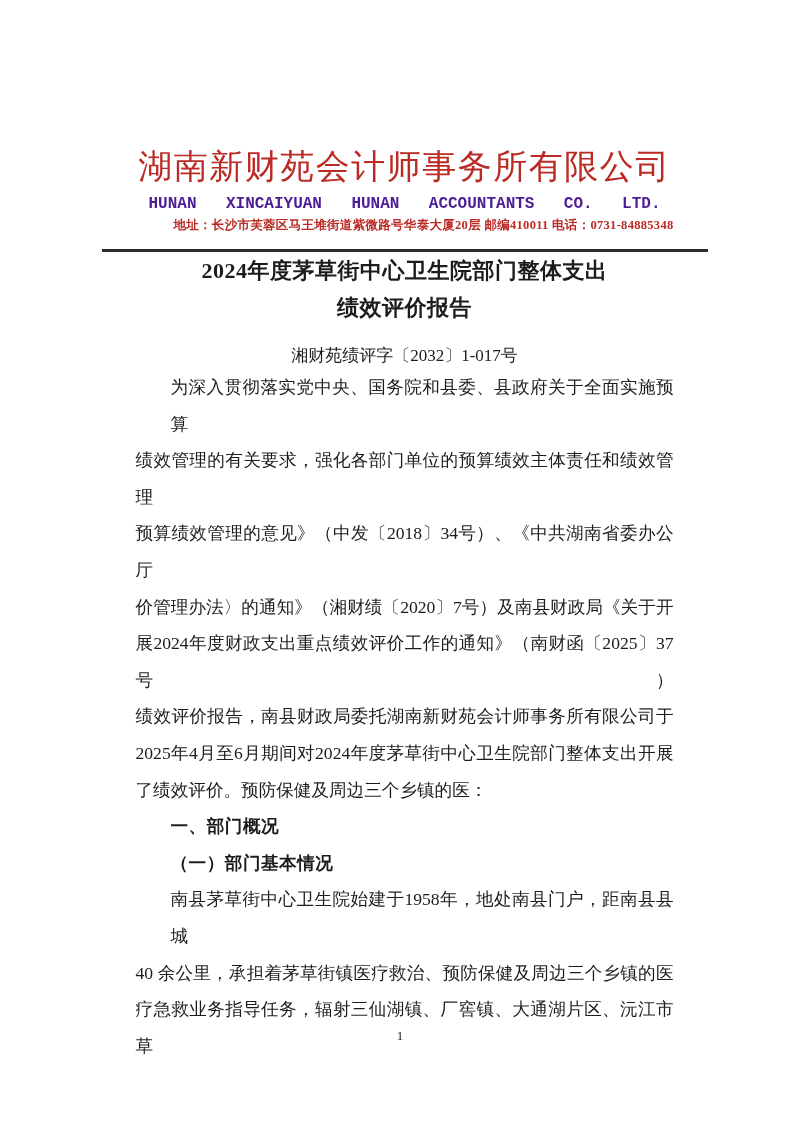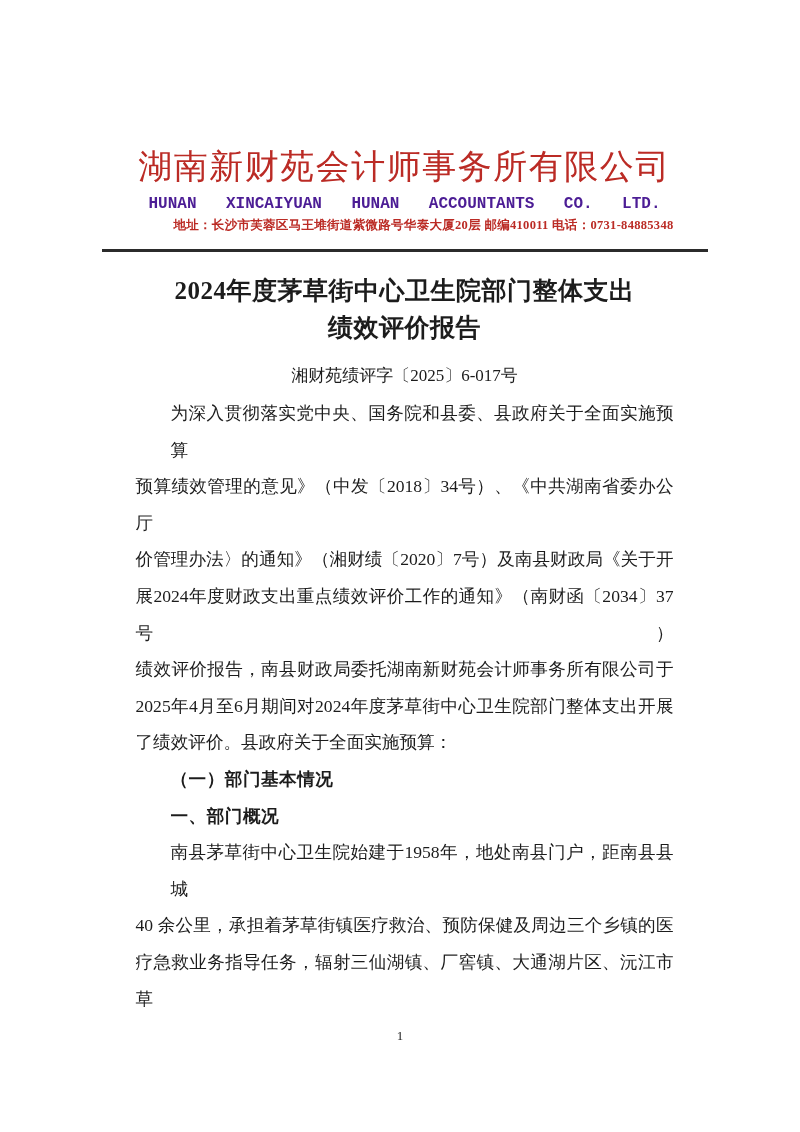--- a/index.html
+++ b/index.html
@@ -46,36 +46,35 @@
     font-weight: bold;
     white-space: nowrap;
   }
   .rule {
     margin: 17px -34px 0 -34px;
     height: 3px;
     background: #2b2b2b;
   }
   
   .doc-title {
-    margin-top: 20px;
     text-align: center;
-    font-size: 25px;
+    font-size: 22px;
     line-height: 37px;
     font-weight: bold;
     letter-spacing: 0.5px;
   }
   .doc-number {
     margin-top: 21px;
     text-align: center;
     font-size: 17px;
     line-height: 18px;
   }
   
   .body-text {
-    margin-top: 10px;
+    margin-top: 4px;
     font-size: 17.6px;
     line-height: 36.6px;
   }
   .line {
     text-align: justify;
     white-space: normal;
   }
   .line.fill { text-align-last: justify; }
   .line.indent { padding-left: 35px; }
   .line.bold {
@@ -115,32 +114,33 @@
 
     <div class="rule"></div>
   </header>
 
   <main>
     <h1 class="doc-title">
       <div>2024年度茅草街中心卫生院部门整体支出</div>
       <div>绩效评价报告</div>
     </h1>
 
-    <div class="doc-number">湘财苑绩评字〔2025〕6-017号</div>
+    <div class="doc-number">湘财苑绩评字〔2032〕1-017号</div>
 
     <div class="body-text">
         <div class="line indent fill">为深入贯彻落实党中央、国务院和县委、县政府关于全面实施预算</div>
+        <div class="line fill">绩效管理的有关要求，强化各部门单位的预算绩效主体责任和绩效管理</div>
         <div class="line fill">预算绩效管理的意见》（中发〔2018〕34号）、《中共湖南省委办公厅</div>
         <div class="line fill">价管理办法〉的通知》（湘财绩〔2020〕7号）及南县财政局《关于开</div>
-        <div class="line fill">展2024年度财政支出重点绩效评价工作的通知》（南财函〔2034〕37 号）</div>
+        <div class="line fill">展2024年度财政支出重点绩效评价工作的通知》（南财函〔2025〕37 号）</div>
         <div class="line fill">绩效评价报告，南县财政局委托湖南新财苑会计师事务所有限公司于</div>
         <div class="line fill">2025年4月至6月期间对2024年度茅草街中心卫生院部门整体支出开展</div>
-        <div class="line">了绩效评价。县政府关于全面实施预算：</div>
+        <div class="line">了绩效评价。预防保健及周边三个乡镇的医：</div>
+        <div class="line indent bold">一、部门概况</div>
         <div class="line indent bold">（一）部门基本情况</div>
-        <div class="line indent bold">一、部门概况</div>
         <div class="line indent fill">南县茅草街中心卫生院始建于1958年，地处南县门户，距南县县城</div>
         <div class="line fill">40 余公里，承担着茅草街镇医疗救治、预防保健及周边三个乡镇的医</div>
         <div class="line fill">疗急救业务指导任务，辐射三仙湖镇、厂窖镇、大通湖片区、沅江市草</div>
       </div>
   </main>
 
   <footer class="page-footer">
     <span>1</span>
   </footer>
 

